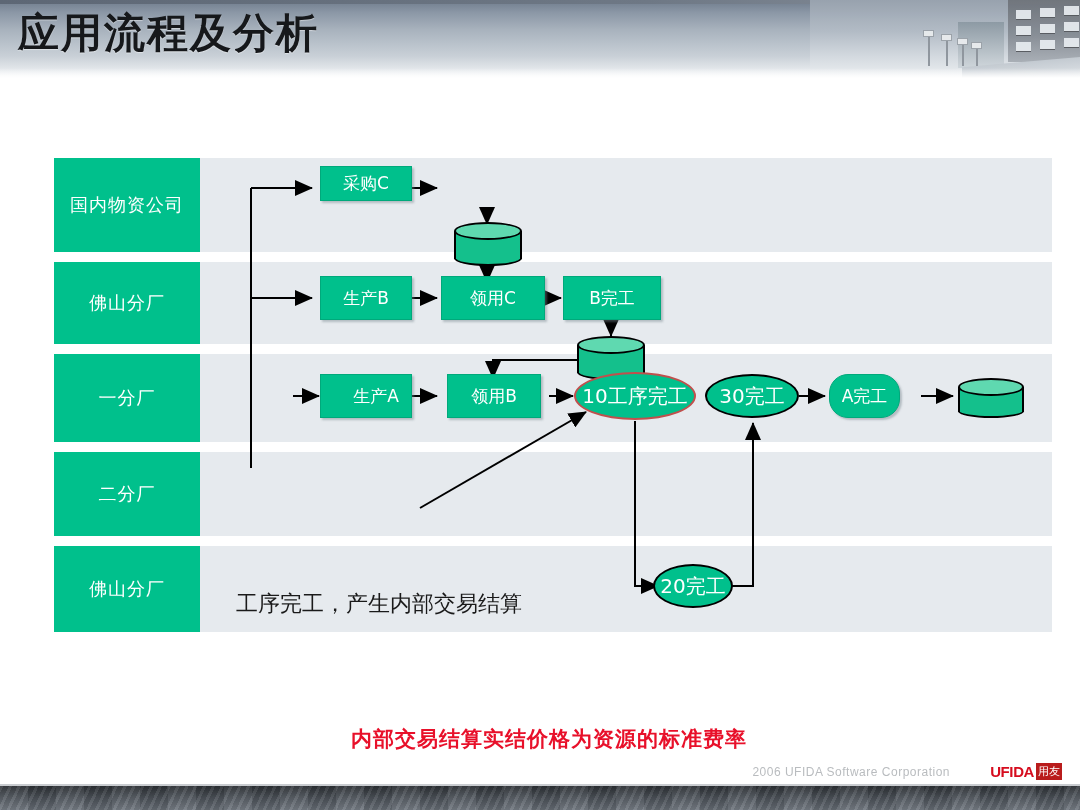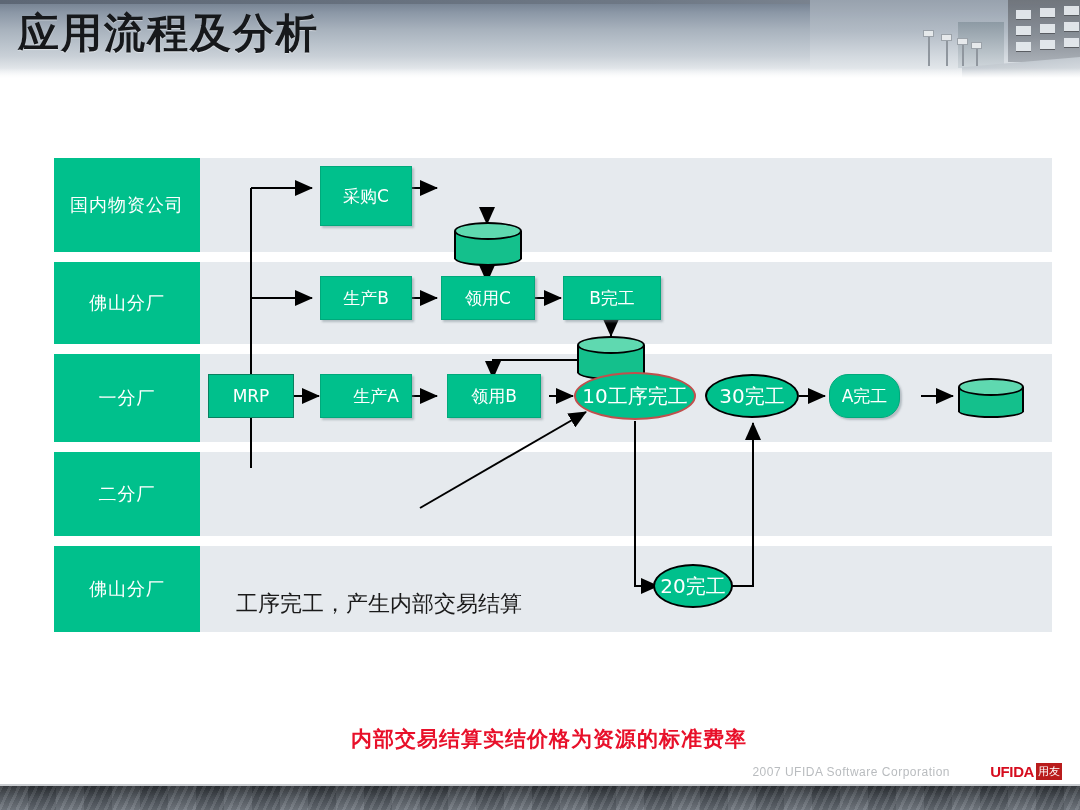--- a/index.html
+++ b/index.html
@@ -280,53 +280,52 @@
         <path d="M921,318 L953,318" marker-end="url(#ah)"></path>
 
         <path d="M420,430 L586,334" marker-end="url(#ah)"></path>
 
         <path d="M635,343 L635,508 L658,508" marker-end="url(#ah)"></path>
 
         <path d="M729,508 L753,508 L753,345" marker-end="url(#ah)"></path>
       </g>
     </svg>
 
-    <div class="node rect" style="left:320px; top:88px;  width:92px; height:60px;">采购C</div>
+    <div class="node rect" style="left:320px; top:88px;  width:92px; height:35px;">采购C</div>
     <div class="cyl" style="left:454px; top:144px; width:68px; height:44px;">
       <div class="body"></div>
         <div class="top"></div>
     </div>
 
     <div class="node rect" style="left:320px; top:198px; width:92px; height:44px;">生产B</div>
-    <div class="node rect" style="left:441px; top:198px; width:94px; height:44px;">领用C</div>
+    <div class="node rect" style="left:441px; top:198px; width:104px; height:44px;">领用C</div>
     <div class="node rect" style="left:563px; top:198px; width:98px; height:44px;">B完工</div>
     <div class="cyl" style="left:577px; top:258px; width:68px; height:44px;">
       <div class="body"></div>
         <div class="top"></div>
     </div>
 
-    <div class="node plainrect" style="left:208px; top:296px; width:86px; height:44px;">MRP</div>
     <div class="node rect" style="left:320px; top:296px; width:92px; height:44px;padding-left:20px;">生产A</div>
     <div class="node rect" style="left:447px; top:296px; width:94px; height:44px;">领用B</div>
     <div class="node ellipse highlight" style="left:574px; top:294px; width:122px; height:48px;">10工序完工</div>
     <div class="node ellipse" style="left:705px; top:296px; width:94px; height:44px;">30完工</div>
     <div class="node rect" style="left:829px; top:296px; width:71px; height:44px;border-radius:19px;">A完工</div>
     <div class="cyl" style="left:958px; top:300px; width:66px; height:40px;">
       <div class="body"></div>
         <div class="top"></div>
     </div>
 
     <div class="node ellipse" style="left:653px; top:486px; width:80px; height:44px;">20完工</div>
 
     <div id="annotation">工序完工，产生内部交易结算</div>
   </div>
 
   <div id="caption">内部交易结算实结价格为资源的标准费率</div>
 
-  <div id="footer-text">2007 UFIDA Software Corporation</div>
+  <div id="footer-text">2006 UFIDA Software Corporation</div>
   <div id="footer-logo">
     <span class="uf">UFIDA</span>
     <span class="cn">用友</span>
   </div>
   <div id="footer-rule"></div>
   <div id="footer-strip"></div>
 
 </div>
 
 </body></html>

